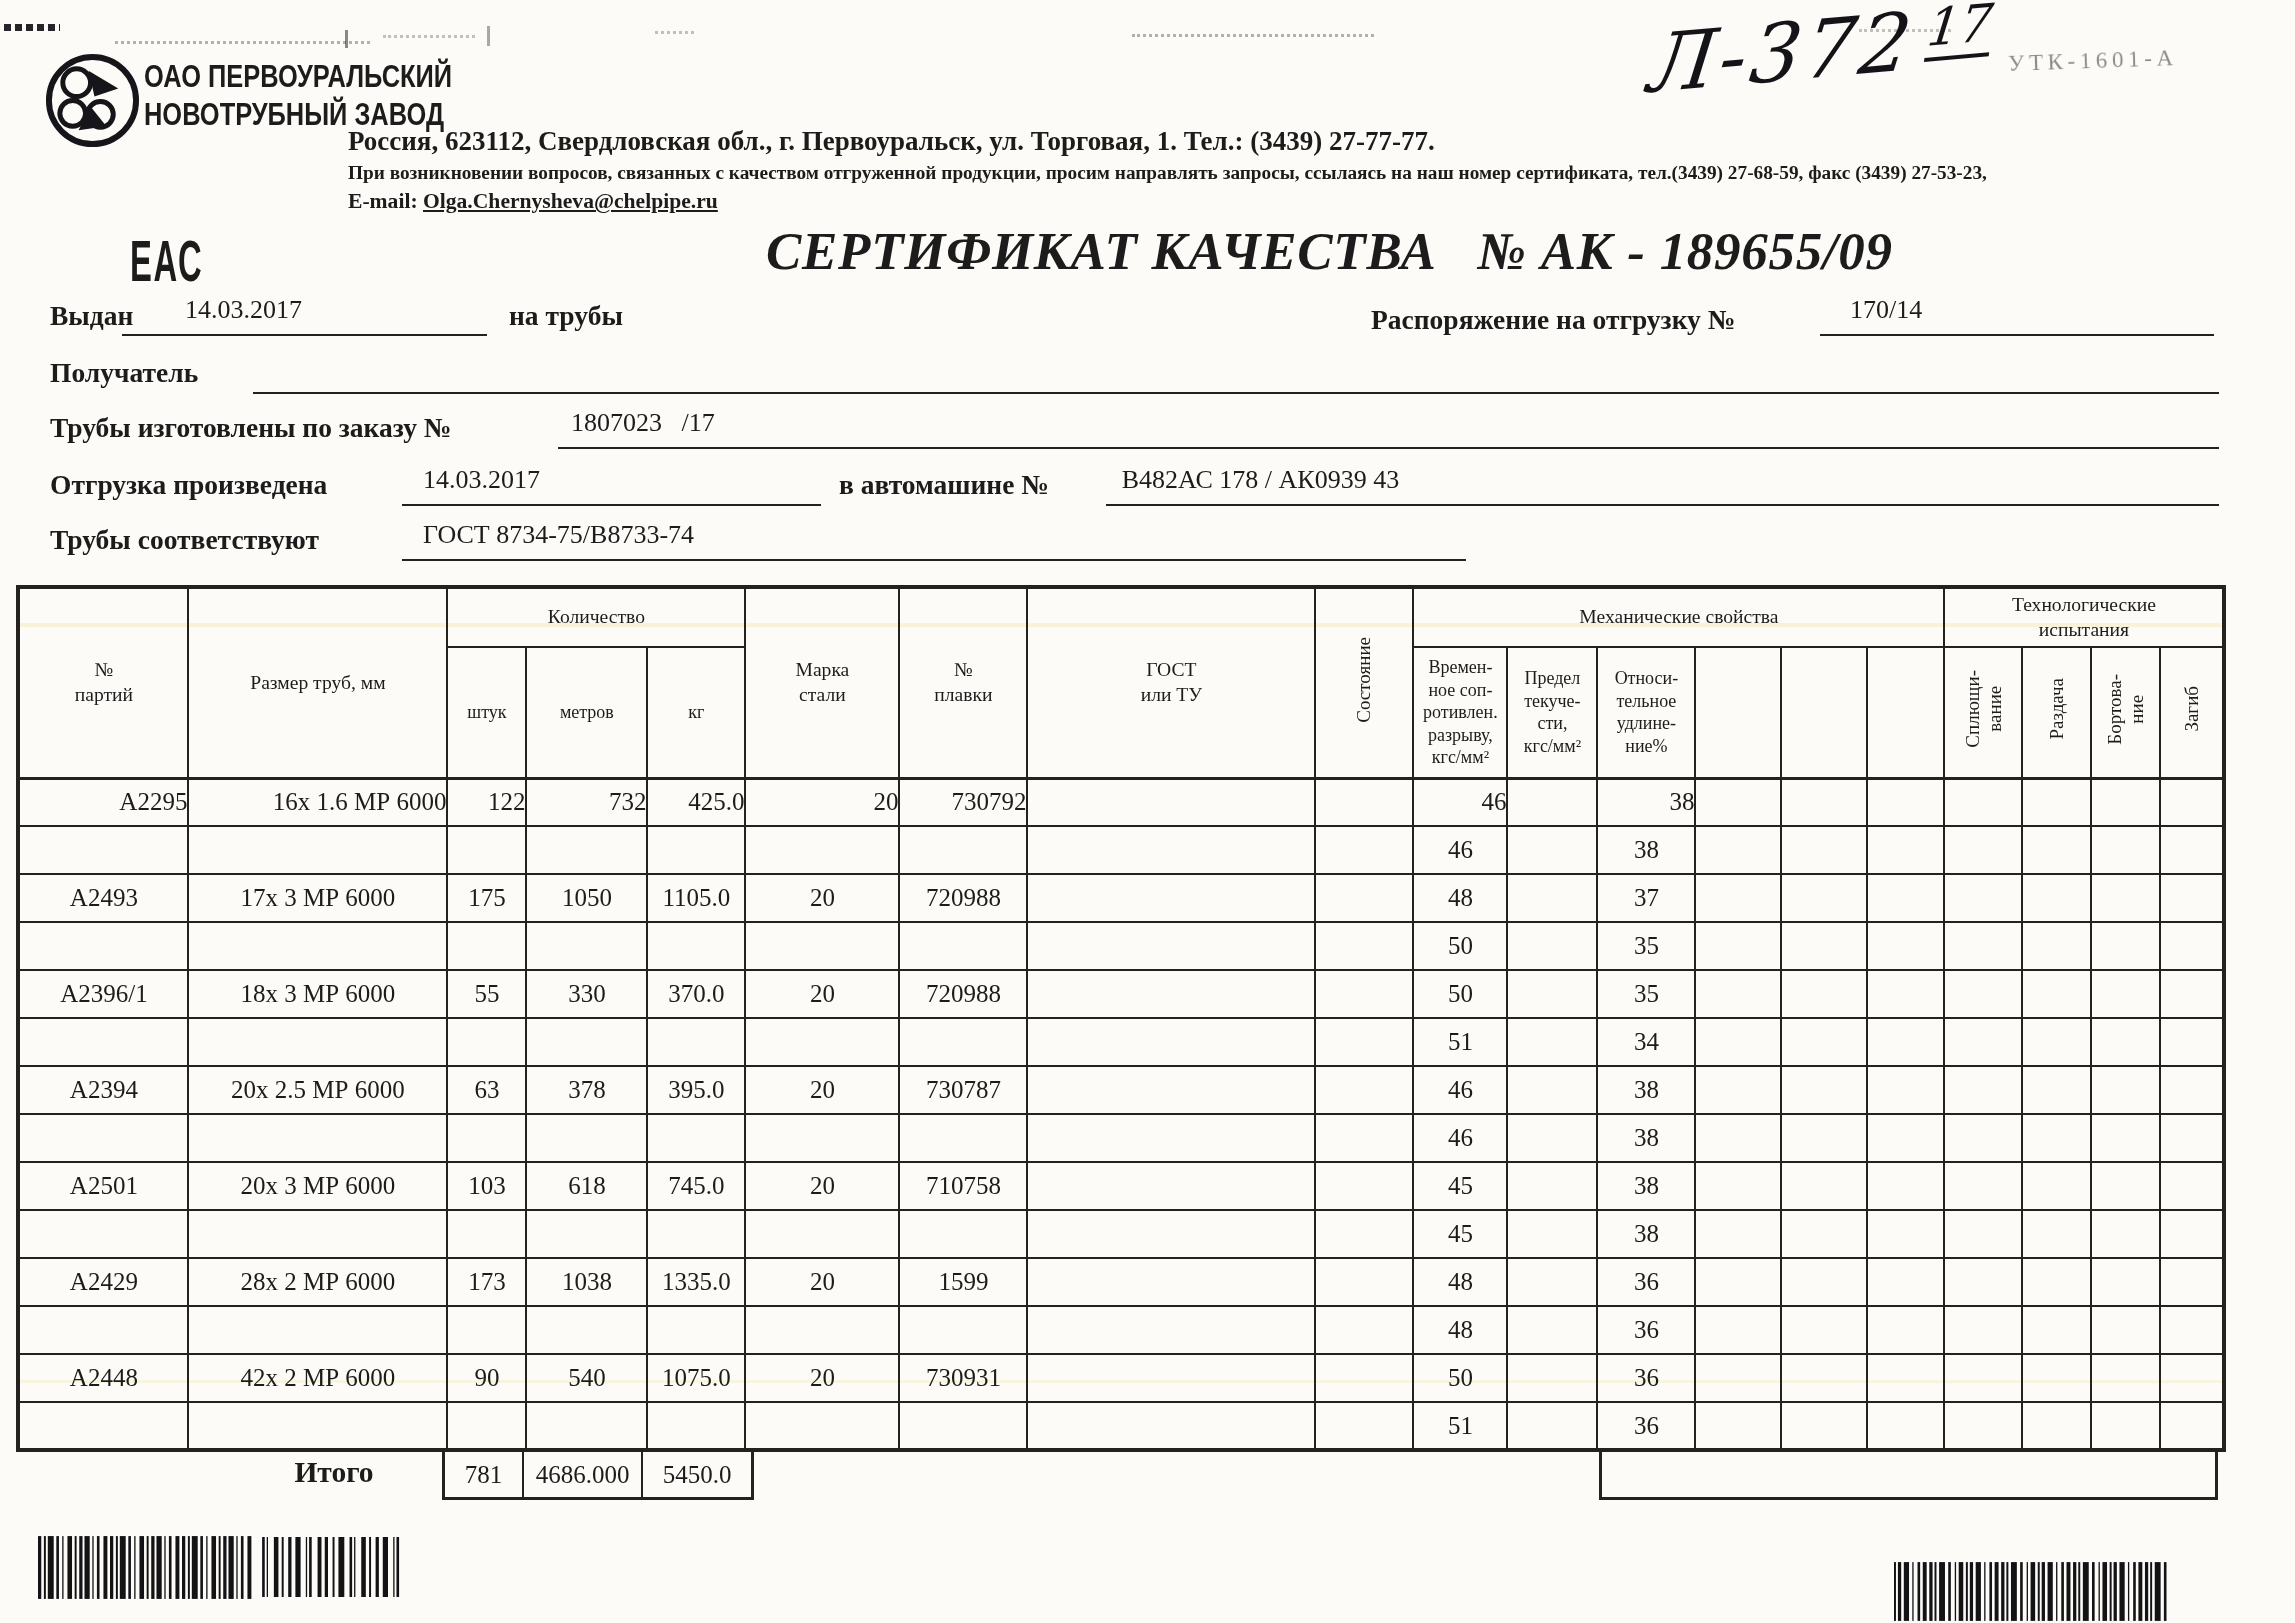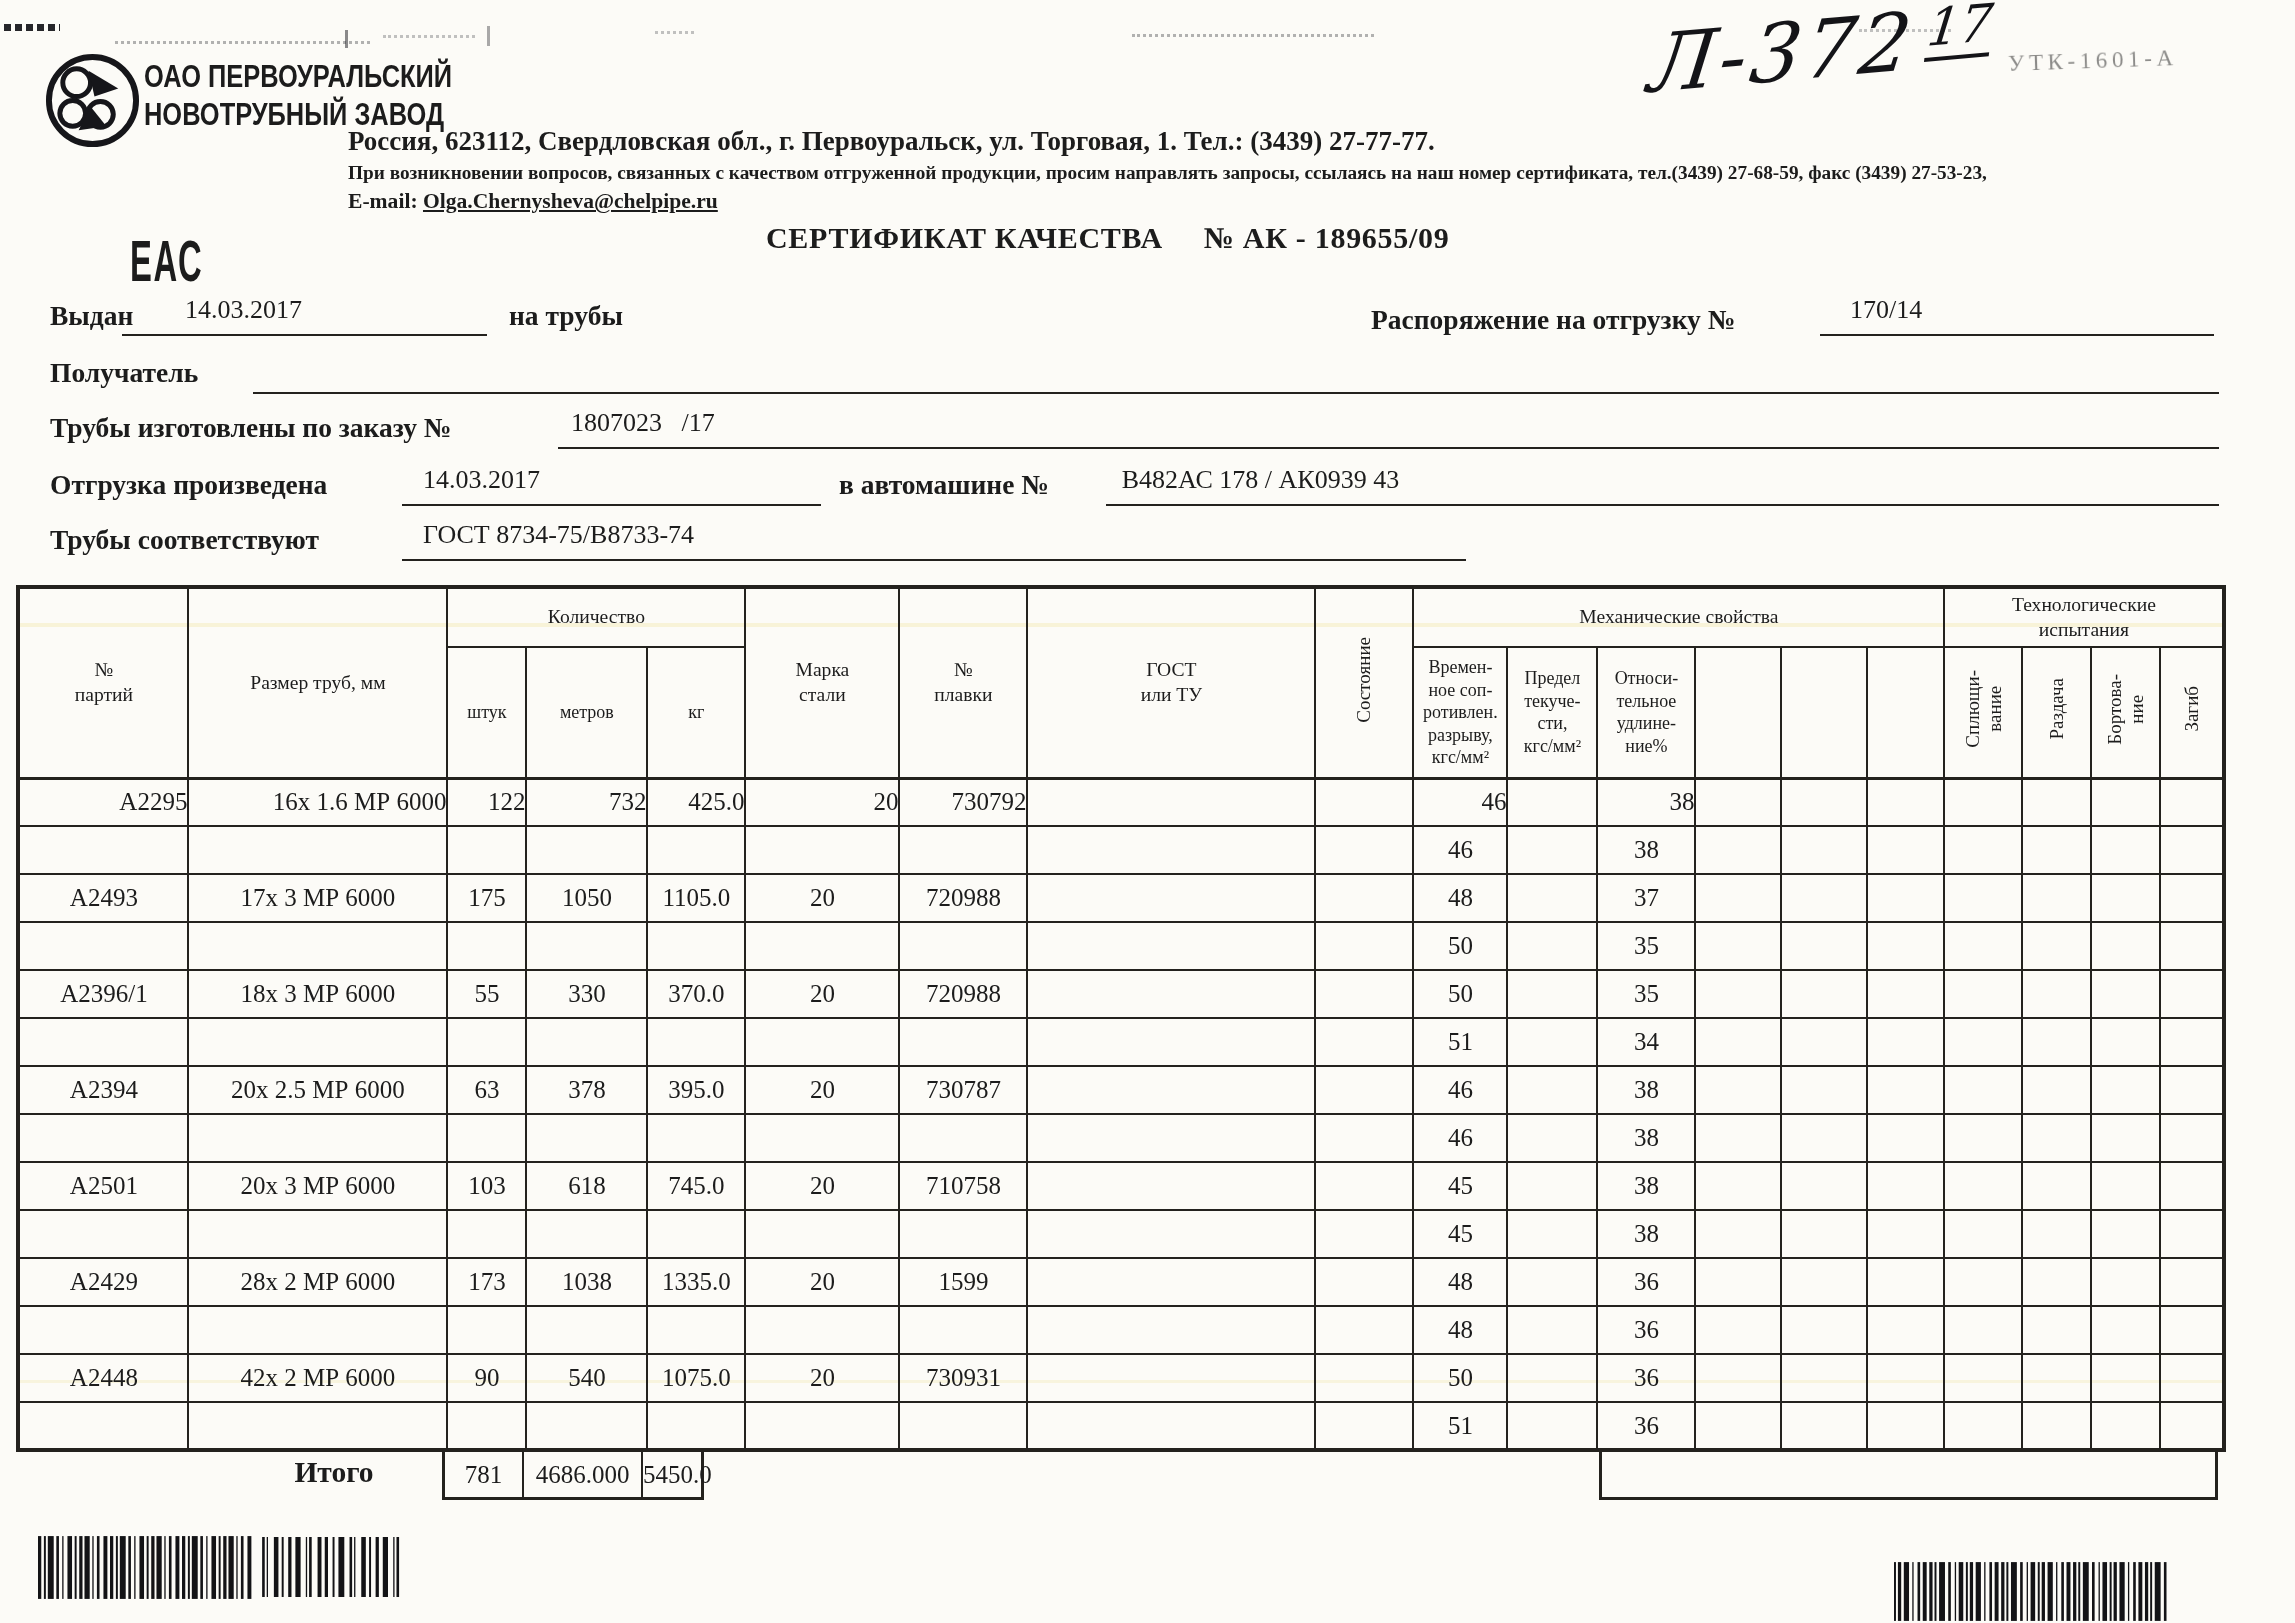--- a/index.html
+++ b/index.html
@@ -33,22 +33,22 @@
   .coname{position:absolute;left:144px;top:58px;font-family:"Liberation Sans",sans-serif;
     font-weight:bold;font-size:31px;line-height:1.22;transform:scaleX(.82);
     transform-origin:left top;white-space:pre-line;letter-spacing:0;}
   .addr1{position:absolute;left:348px;top:126px;font-size:27px;font-weight:bold;white-space:nowrap;}
   .addr2{position:absolute;left:348px;top:162px;font-size:19.3px;font-weight:600;white-space:nowrap;}
   .addr3{position:absolute;left:348px;top:189px;font-size:21.6px;font-weight:bold;}
   .addr3 .mail{text-decoration:underline;}
   .eac{position:absolute;left:130px;top:228px;font-family:"Liberation Sans",sans-serif;
     font-weight:bold;font-size:41px;letter-spacing:2px;transform:scaleY(1.42) scaleX(.8);
     transform-origin:left top;}
-  .title{position:absolute;left:766px;top:221px;font-size:30px;font-weight:bold;
-    white-space:nowrap;letter-spacing:0.7px;}
+  .title{position:absolute;left:766px;top:221px;font-size:53px;font-weight:bold;
+    font-style:italic;white-space:nowrap;letter-spacing:0.7px;}
   .title .num{margin-left:41px;}
   
   .flabel{position:absolute;font-size:27.5px;font-weight:bold;white-space:nowrap;}
   .fval{position:absolute;font-size:26px;border-bottom:2.6px solid var(--line);
     white-space:pre;padding-bottom:5.2px;height:34px;box-sizing:content-box;}
   
   table.cert{position:absolute;left:16.4px;top:585px;width:2206px;border-collapse:collapse;
     table-layout:fixed;border:4.6px solid var(--line);}
   .cert th,.cert td{border:2px solid var(--line);padding:0;text-align:center;
     vertical-align:middle;overflow:hidden;}
@@ -59,21 +59,21 @@
   .cert th{font-weight:normal;font-size:19.6px;white-space:pre-line;line-height:1.25;}
   .cert th.sub{font-size:18px;}
   .cert td{font-size:25px;}
   .cert .vt{writing-mode:vertical-rl;transform:rotate(180deg);font-size:19px;
     line-height:1.15;white-space:pre-line;}
   .cert .bl-blue{border-left-color:var(--line-blue);}
   .cert .bl-red{border-left-color:var(--line-red);}
   
   .totlabel{position:absolute;left:262px;top:1456px;width:144px;text-align:center;
     font-size:29.5px;font-weight:bold;}
-  .totbox{position:absolute;left:442px;top:1449px;width:262px;height:51px;
+  .totbox{position:absolute;left:442px;top:1449px;width:312px;height:51px;
     border:3.9px solid var(--line);box-sizing:border-box;display:flex;}
   .totbox .tc{display:flex;align-items:center;justify-content:center;font-size:25px;
     box-sizing:border-box;}
   .totbox .tc + .tc{border-left:2.6px solid var(--line);}
   .emptybox{position:absolute;left:1599px;top:1449px;width:619px;height:51px;
     border:3.9px solid var(--line);box-sizing:border-box;}
   .note{position:absolute;left:661px;top:1513px;width:1591px;font-size:20px;}
   
   .barcode{position:absolute;}
   .barcode svg rect{fill:#131316;}

